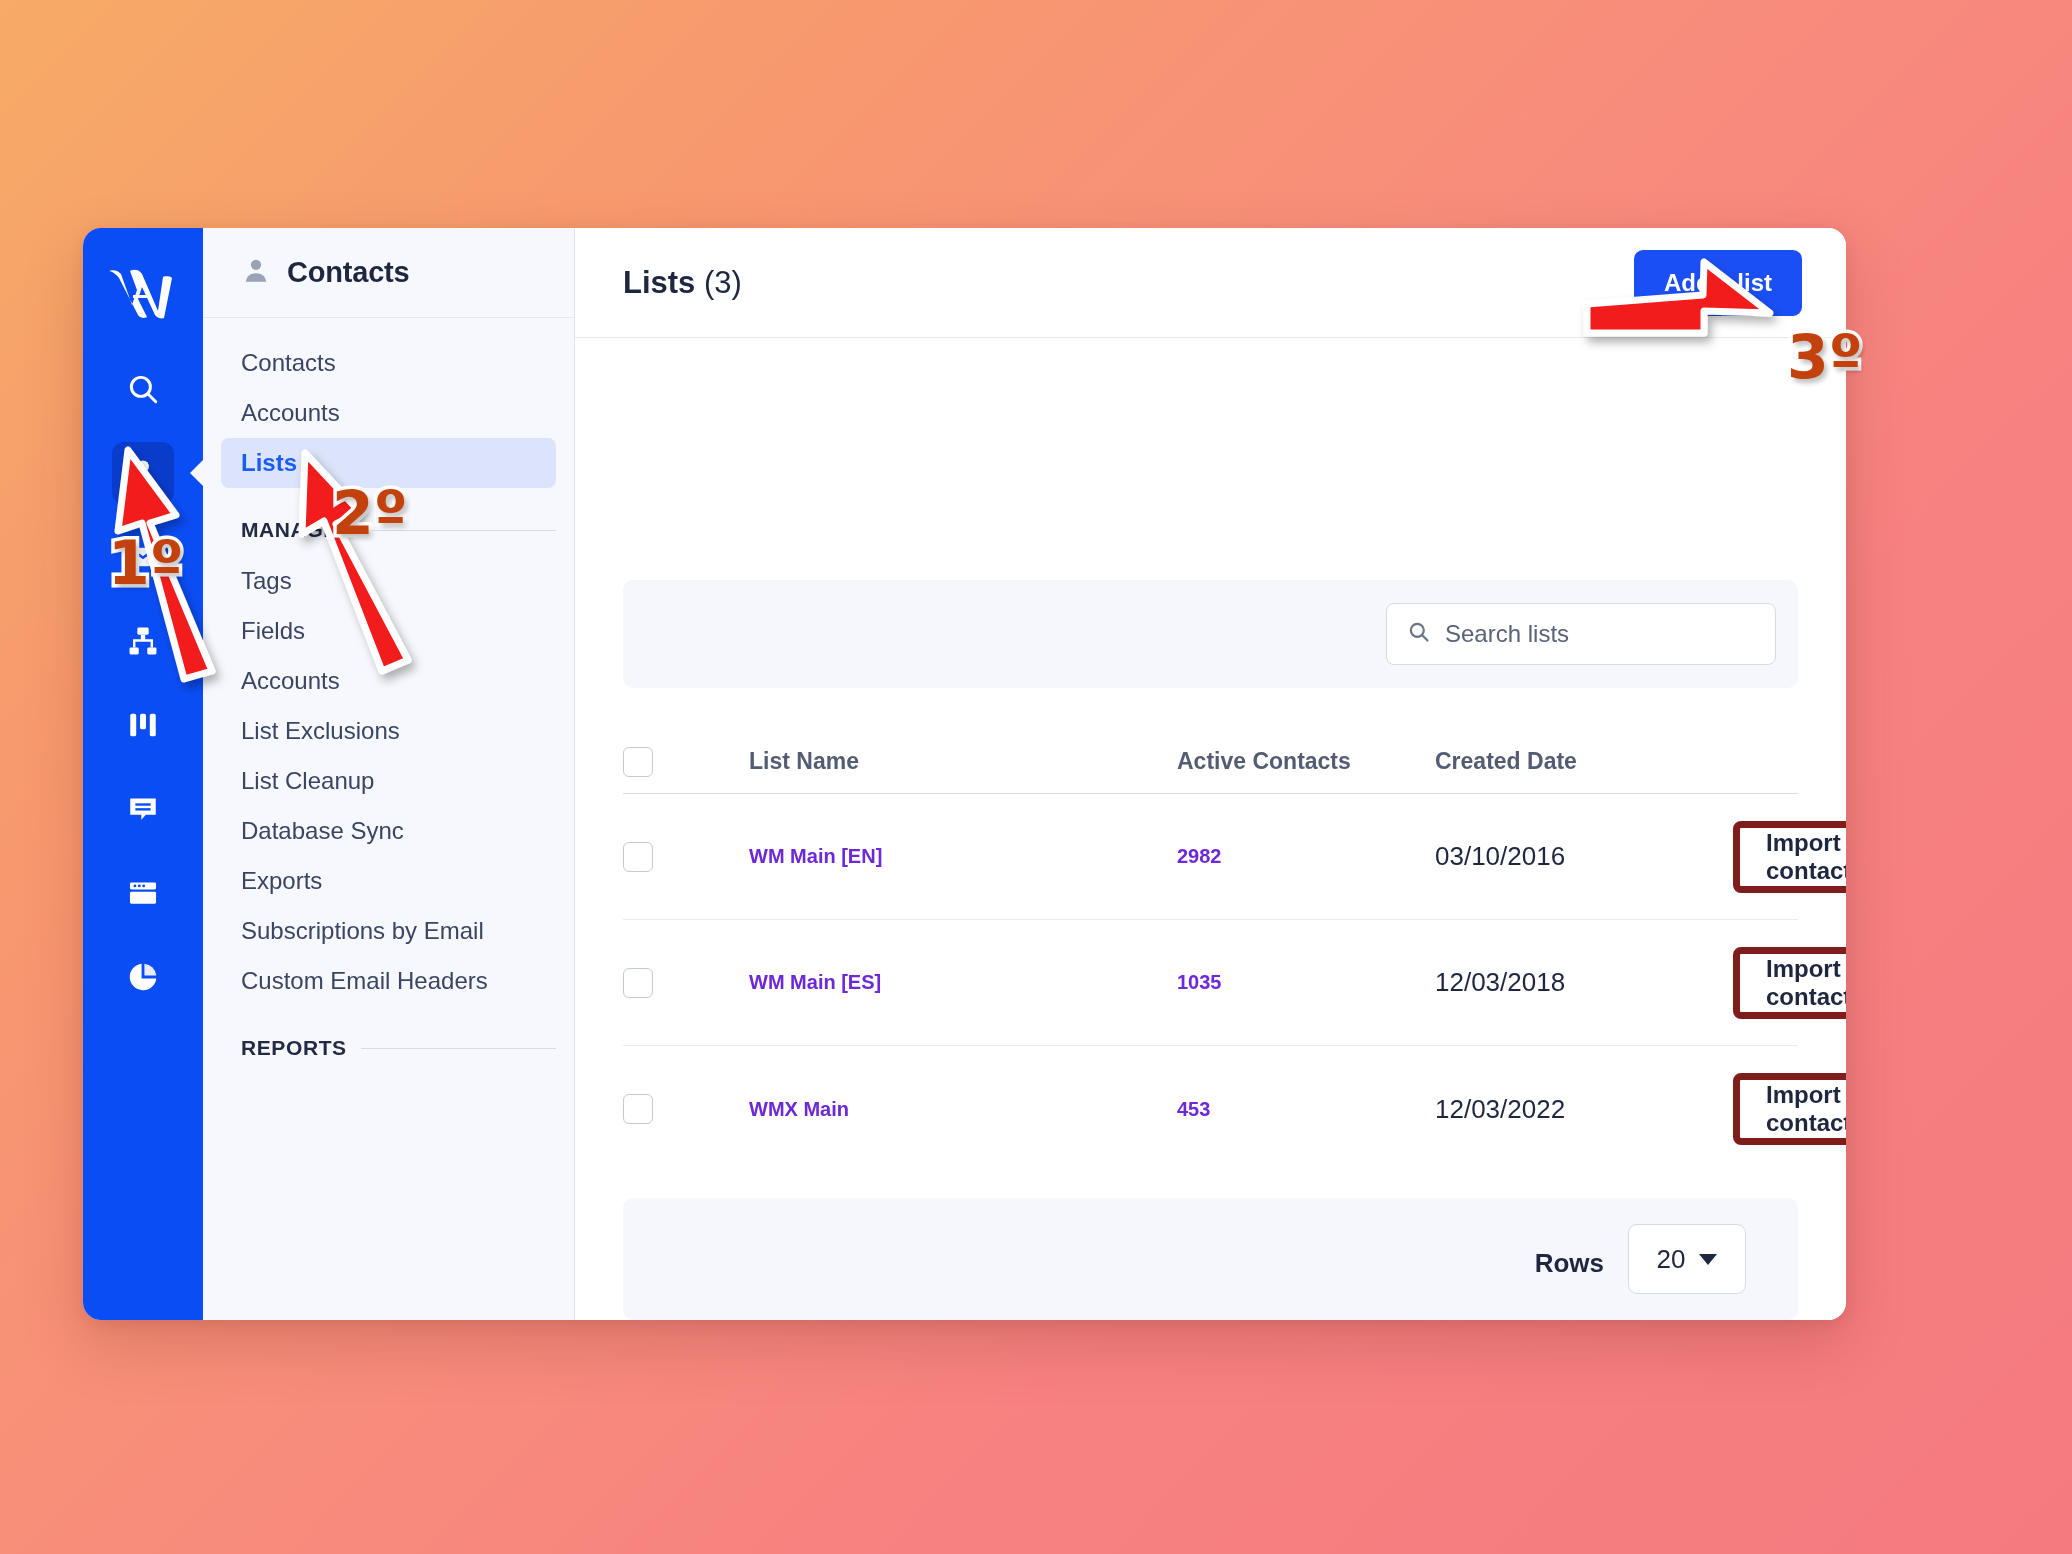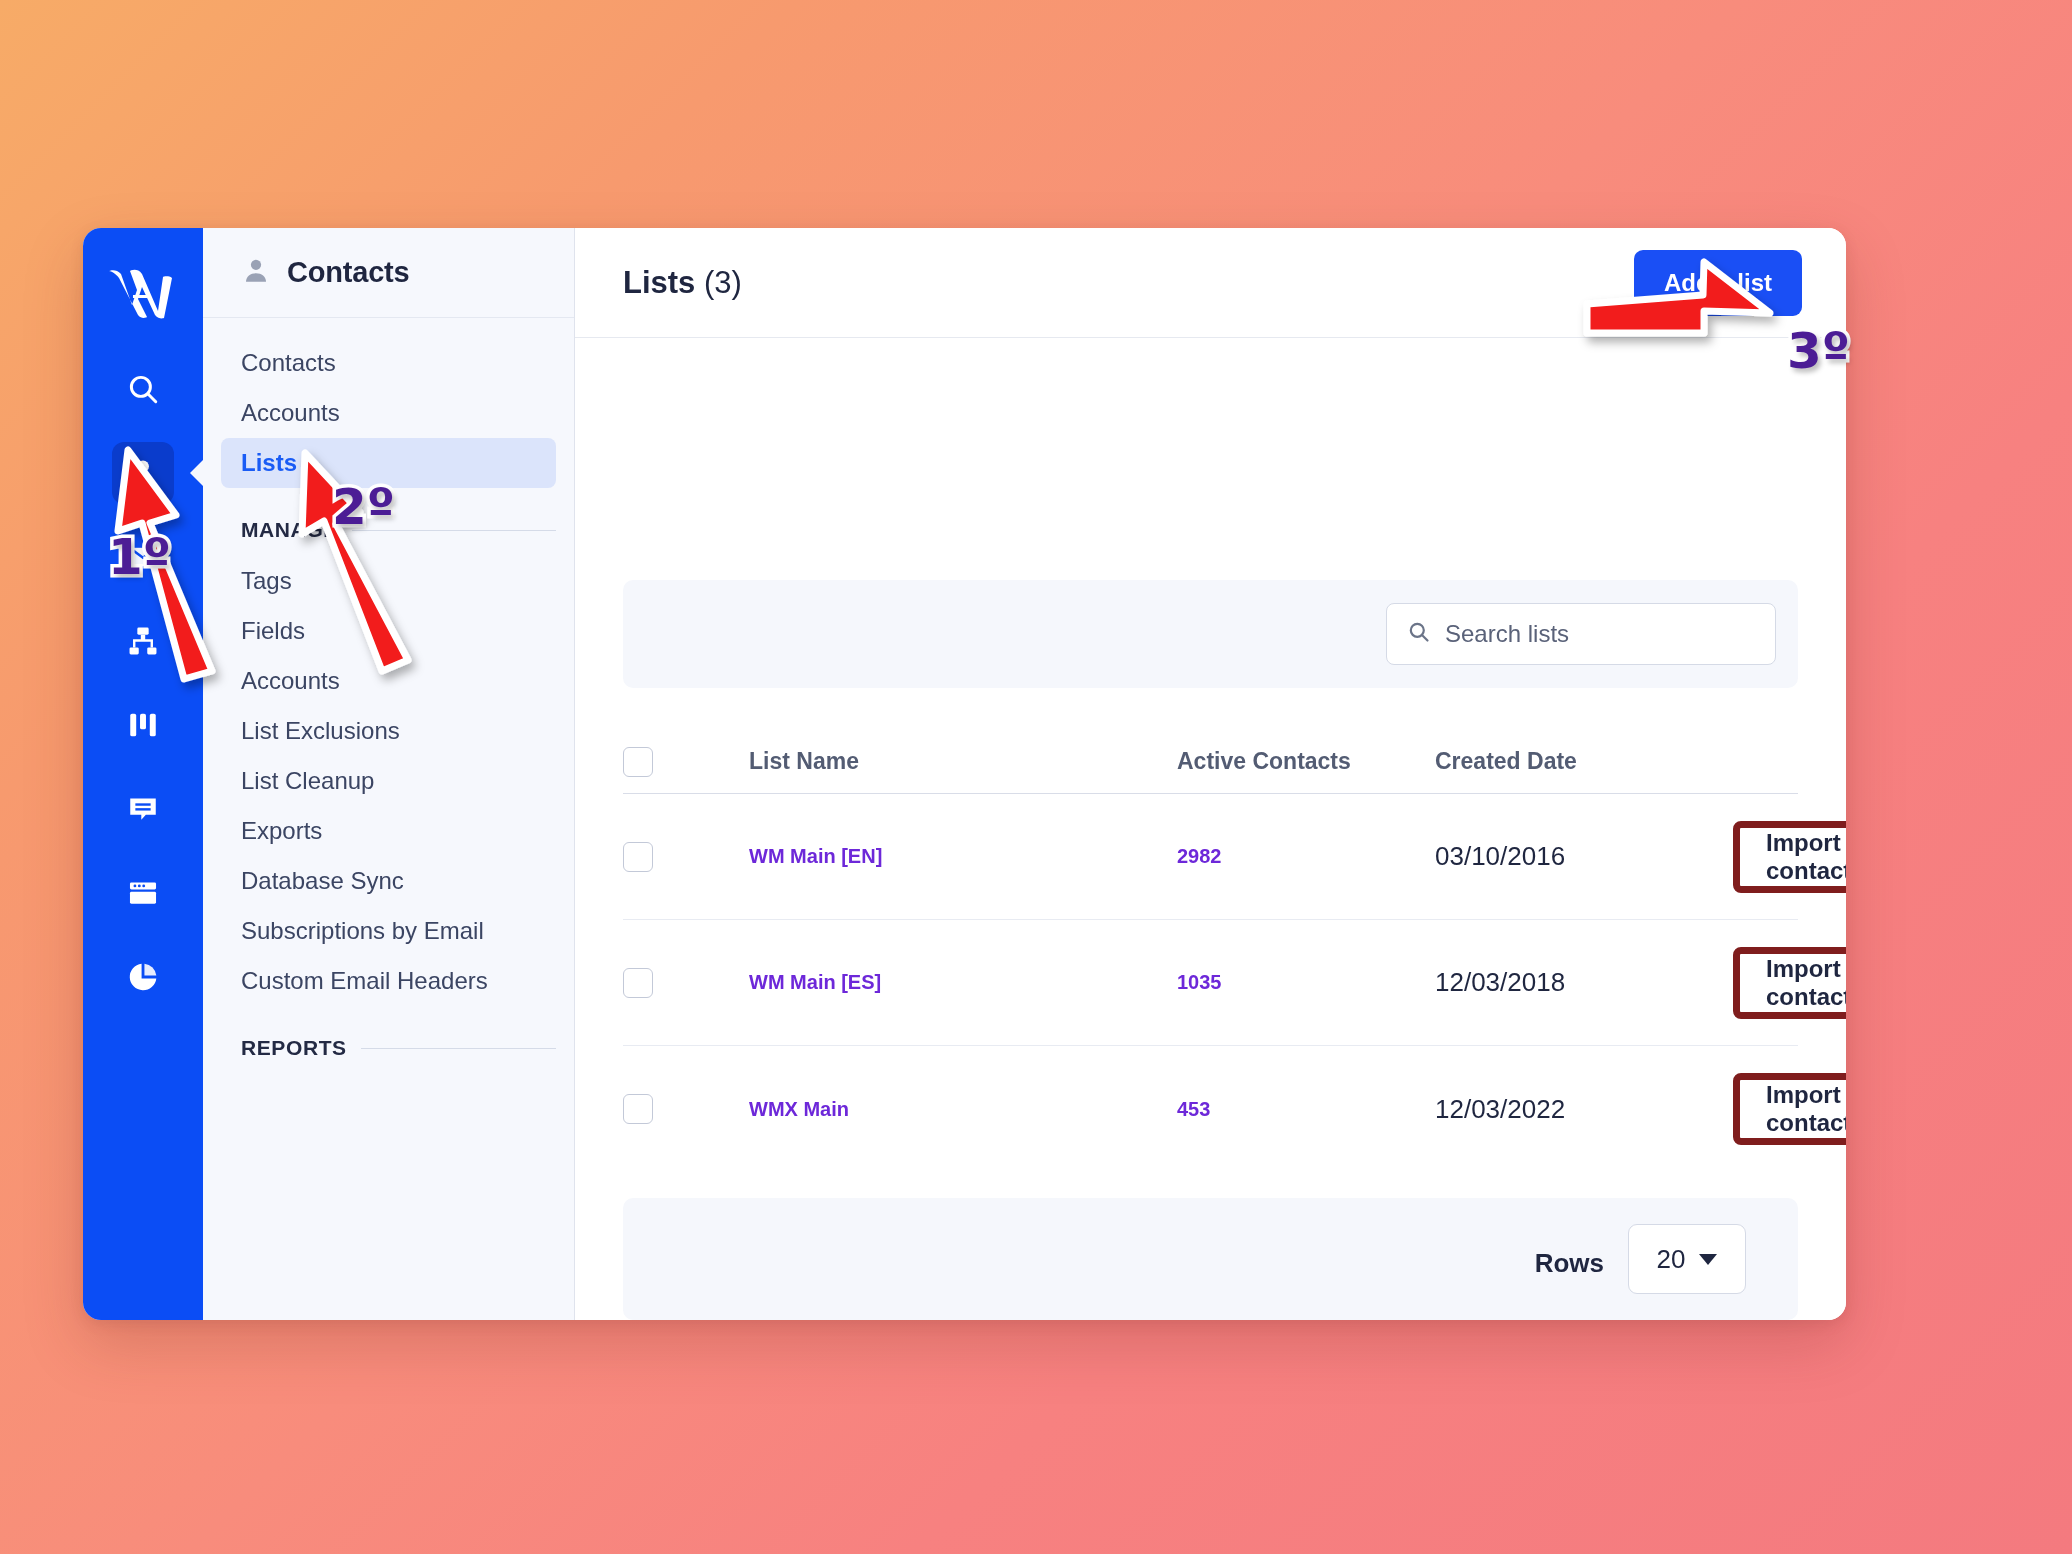--- a/index.html
+++ b/index.html
@@ -196,23 +196,23 @@
     background: #fff; border: 1px solid #d5dae6; border-radius: 9px;
     display: flex; align-items: center; justify-content: center; gap: 14px;
     cursor: pointer;
   }
   #rows-select .val { font-size: 26px; color: #1f2640; }
 
   
   .anno { position: absolute; pointer-events: none; }
   .anno-num {
     position: absolute;
-    font-size: 50px;
+    font-size: 60px;
     font-weight: 800;
-    color: #4c1d95;
+    color: #c2410c;
     -webkit-text-stroke: 7px #fff;
     paint-order: stroke fill;
     font-family: "DejaVu Sans", sans-serif;
     text-shadow: 3px 4px 5px rgba(0,0,0,.25);
     pointer-events: none;
   }
 </style>
 </head>
 <body>
 
@@ -343,24 +343,24 @@
       <div class="nav-item">
         <span>Accounts</span>
       </div>
       <div class="nav-item">
         <span>List Exclusions</span>
       </div>
       <div class="nav-item">
         <span>List Cleanup</span>
       </div>
       <div class="nav-item">
+        <span>Database Sync</span>
+      </div>
+      <div class="nav-item">
         <span>Exports</span>
-      </div>
-      <div class="nav-item">
-        <span>Database Sync</span>
       </div>
       <div class="nav-item">
         <span>Subscriptions by Email</span>
       </div>
       <div class="nav-item">
         <span>Custom Email Headers</span>
       </div>
 
       <div class="nav-section">
         <span class="lbl">REPORTS</span>

